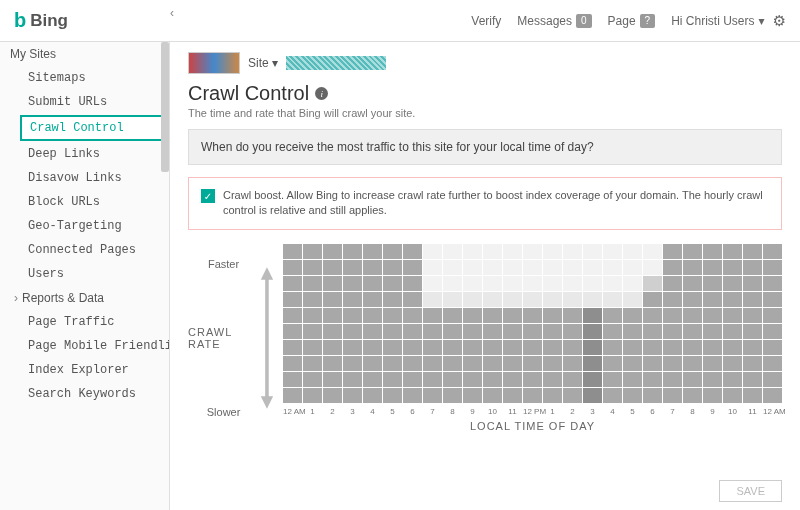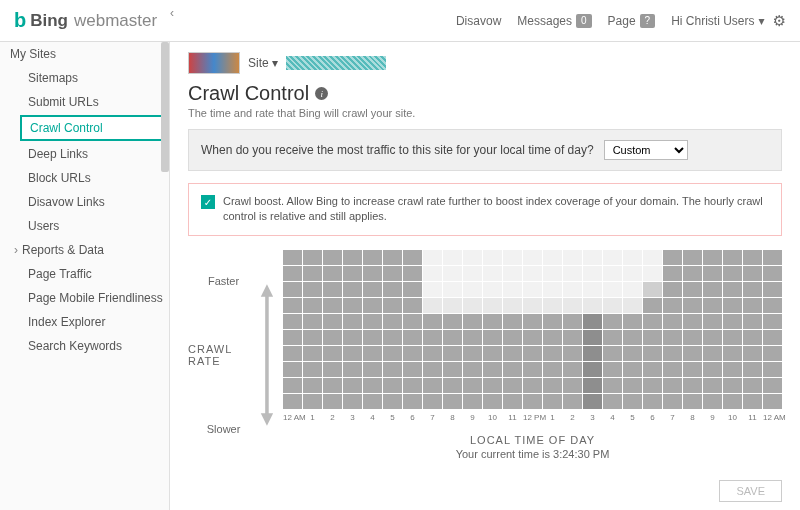--- a/index.html
+++ b/index.html
@@ -12,21 +12,21 @@
 .hitem { color: #666; font-size: 12px; margin: 0 8px; display: flex; align-items: center; gap: 4px; cursor: pointer; }
 .badge { background: #999; color: #fff; border-radius: 2px; padding: 0 5px; font-size: 10px; line-height: 14px; }
 .gear { font-size: 15px; color: #666; cursor: pointer; }
 .main { display: flex; height: calc(510px - 42px); }
 .sidebar { width: 170px; background: #fafafa; border-right: 1px solid #e0e0e0; position: relative; overflow-y: auto; }
 .sb-scroll { position: absolute; right: 0; top: 0; width: 8px; height: 130px; background: #ccc; border-radius: 2px; }
 .collapse { position: absolute; left: 170px; top: 6px; font-size: 12px; color: #888; cursor: pointer; z-index: 5; }
 .nav-item { padding: 5px 10px; font-size: 12px; color: #555; cursor: pointer; white-space: nowrap; }
 .nav-item.l0 { padding-left: 10px; }
 .nav-item.l1 { padding-left: 14px; }
-.nav-item.l2 { padding-left: 28px; }
+.nav-item.l2 { padding-left: 28px; font-family: Liberation Mono, monospace; }
 .nav-item.col::before { content: "›"; margin-right: 4px; color: #888; }
 .nav-item.active { color: #0a9; border: 2px solid #0a9; background: #fff; margin: 1px 4px 1px 20px; padding: 4px 8px; }
 .content { flex: 1; padding: 10px 18px; overflow-y: auto; position: relative; }
 .crumb { display: flex; align-items: center; gap: 8px; margin-bottom: 8px; }
 .crumb-img { width: 52px; height: 22px; background: linear-gradient(90deg,#c44,#48c,#c84); border: 1px solid #ccc; }
 .crumb-site { font-size: 12px; color: #555; }
 .crumb-redact { width: 100px; height: 14px; background: repeating-linear-gradient(45deg,#5bb,#5bb 2px,#add 2px,#add 4px); }
 h1 { font-size: 20px; font-weight: 400; color: #333; margin-bottom: 2px; display: flex; align-items: center; gap: 6px; }
 .info-i { width: 13px; height: 13px; border-radius: 50%; background: #666; color: #fff; font-size: 9px; display: inline-flex; align-items: center; justify-content: center; font-style: italic; font-family: serif; }
 .subtitle { font-size: 11px; color: #777; margin-bottom: 10px; }
@@ -38,33 +38,32 @@
 .chartwrap { display: flex; gap: 8px; }
 .yaxis { display: flex; align-items: center; }
 .yaxis-labels { display: flex; flex-direction: column; align-items: center; justify-content: space-between; height: 160px; font-size: 11px; color: #666; gap: 41px; }
 .yaxis-mid { writing-mode: horizontal-tb; font-size: 11px; color: #666; letter-spacing: 1px; }
 .arrow-svg { width: 18px; height: 160px; }
 .grid { display: flex; flex-direction: column; gap: 1px; }
 .grow { display: flex; gap: 1px; }
 .cell { width: 19px; height: 15px; }
 .xaxis { display: flex; gap: 1px; margin-top: 4px; font-size: 8px; color: #777; }
 .xlab { width: 19px; text-align: center; white-space: nowrap; }
-.xtitle { text-align: center; font-size: 11px; color: #666; margin-top: 12px; letter-spacing: 1px; }
+.xtitle { text-align: center; font-size: 11px; color: #666; margin-top: 4px; letter-spacing: 1px; }
 .curtime { text-align: center; font-size: 11px; color: #666; margin-top: 2px; }
 .savebtn { position: absolute; right: 18px; bottom: 8px; border: 1px solid #ccc; background: #fff; color: #bbb; padding: 4px 16px; font-size: 11px; }
 </style>
 </head>
 <body>
 
 <div class="header">
   <span class="logo-b">b</span>
   <span class="logo-bing">Bing</span>
-  <span class="logo-wm">webmaster</span>
   <span class="hsp"></span>
-  <span class="hitem">Disavow</span>
+  <span class="hitem">Verify</span>
   <span class="hitem">
     <span>Messages</span>
     <span class="badge">0</span>
   </span>
   <span class="hitem">
     <span>Page</span>
     <span class="badge">?</span>
   </span>
   <span class="hitem">
     <span>Hi Christi Users</span>
@@ -75,22 +74,24 @@
 
 <div class="main">
   <div class="sidebar">
     <div class="sb-scroll"></div>
     <div id="nav-list">
         <div class="nav-item l0">My Sites</div>
         <div class="nav-item l2">Sitemaps</div>
         <div class="nav-item l2">Submit URLs</div>
         <div class="nav-item l2 active">Crawl Control</div>
         <div class="nav-item l2">Deep Links</div>
+        <div class="nav-item l2">Disavow Links</div>
         <div class="nav-item l2">Block URLs</div>
-        <div class="nav-item l2">Disavow Links</div>
+        <div class="nav-item l2">Geo-Targeting</div>
+        <div class="nav-item l2">Connected Pages</div>
         <div class="nav-item l2">Users</div>
         <div class="nav-item l1 col">Reports &amp; Data</div>
         <div class="nav-item l2">Page Traffic</div>
         <div class="nav-item l2">Page Mobile Friendliness</div>
         <div class="nav-item l2">Index Explorer</div>
         <div class="nav-item l2">Search Keywords</div>
       </div>
   </div>
   <span class="collapse">‹</span>
 
@@ -102,23 +103,20 @@
     </div>
 
     <h1>
       <span>Crawl Control</span>
       <span class="info-i">i</span>
     </h1>
     <div class="subtitle">The time and rate that Bing will crawl your site.</div>
 
     <div class="graybox">
       <span>When do you receive the most traffic to this site for your local time of day?</span>
-      <select>
-        <option>Custom</option>
-      </select>
     </div>
 
     <div class="pinkbox">
       <div class="chk">✓</div>
       <div class="pinkbox-text">Crawl boost. Allow Bing to increase crawl rate further to boost index coverage of your domain. The hourly crawl control is relative and still applies.</div>
     </div>
 
     <div class="chartwrap">
       <div class="yaxis">
         <div class="yaxis-labels">
@@ -424,19 +422,18 @@
             <div class="xlab">5</div>
             <div class="xlab">6</div>
             <div class="xlab">7</div>
             <div class="xlab">8</div>
             <div class="xlab">9</div>
             <div class="xlab">10</div>
             <div class="xlab">11</div>
             <div class="xlab">12 AM</div>
           </div>
         <div class="xtitle">LOCAL TIME OF DAY</div>
-        <div class="curtime">Your current time is 3:24:30 PM</div>
       </div>
     </div>
 
     <button class="savebtn">SAVE</button>
   </div>
 </div>
 
 </body></html>

